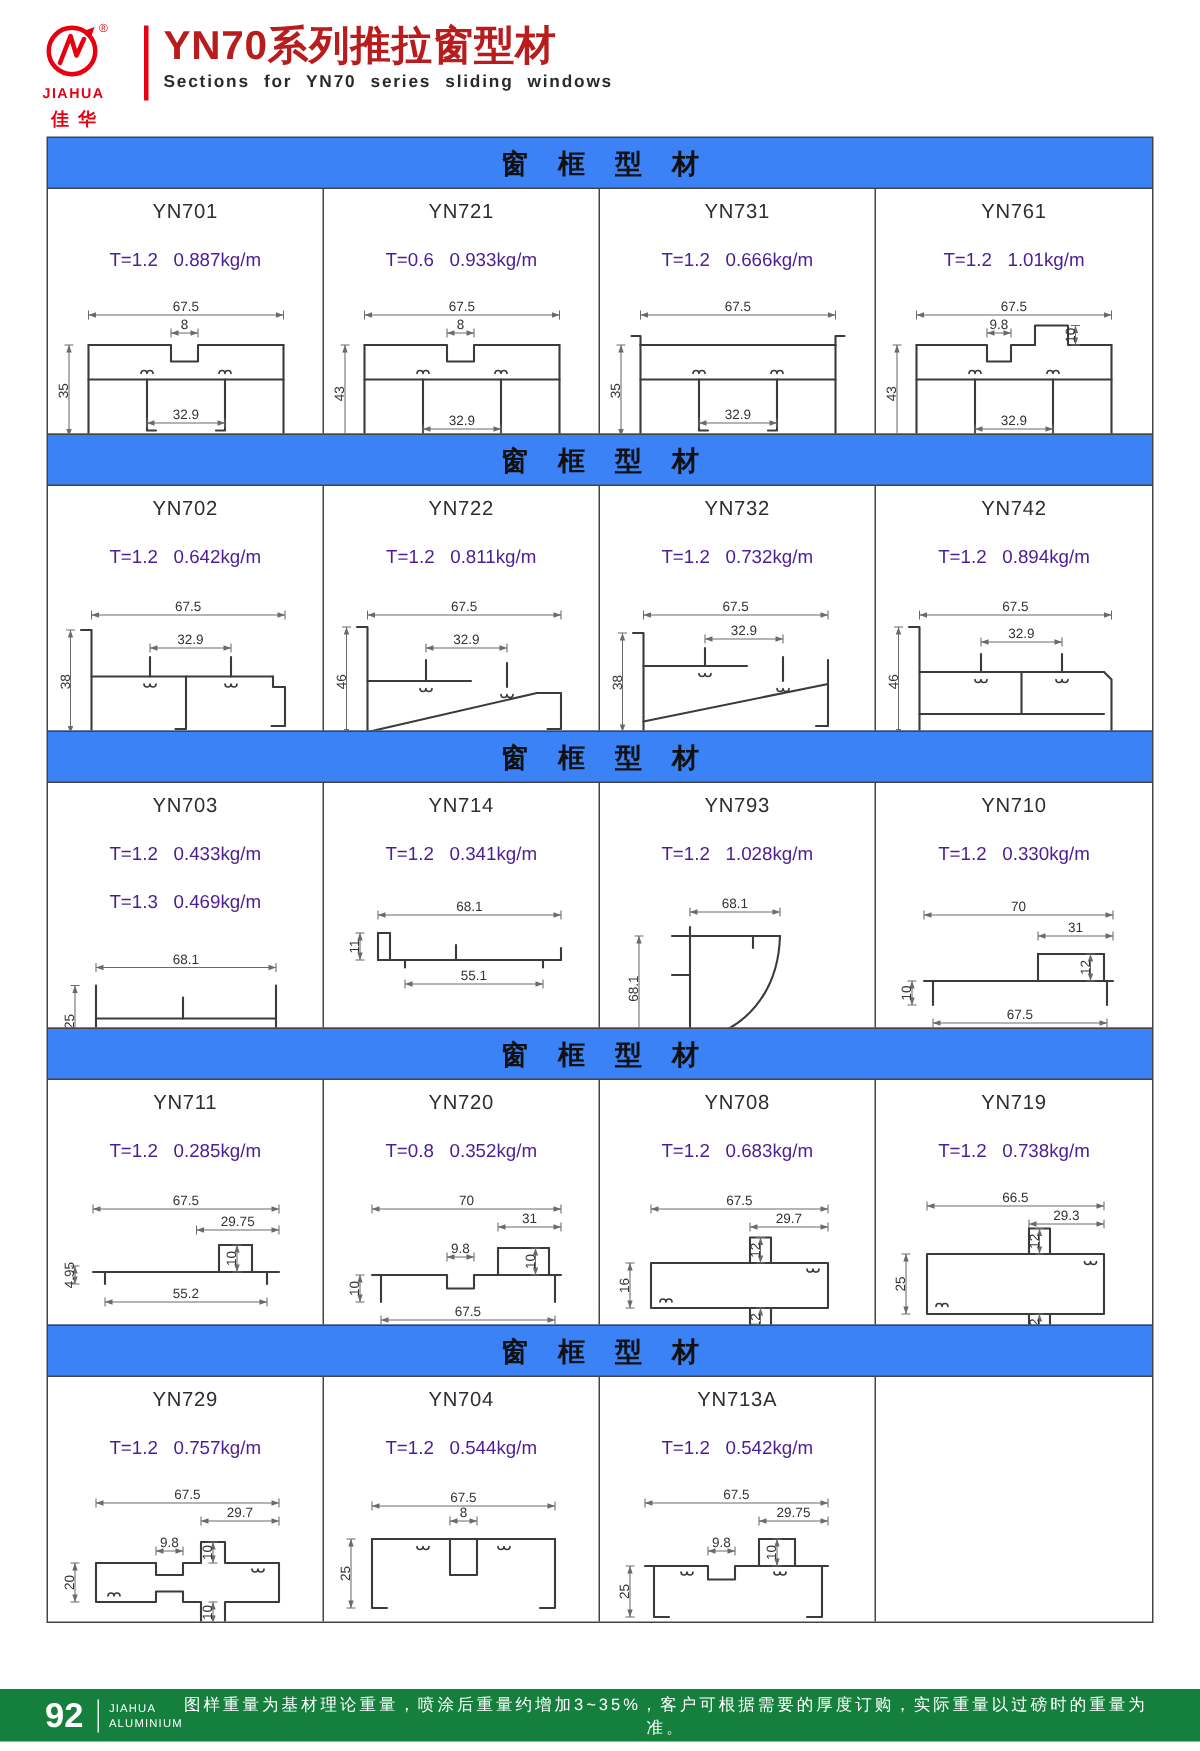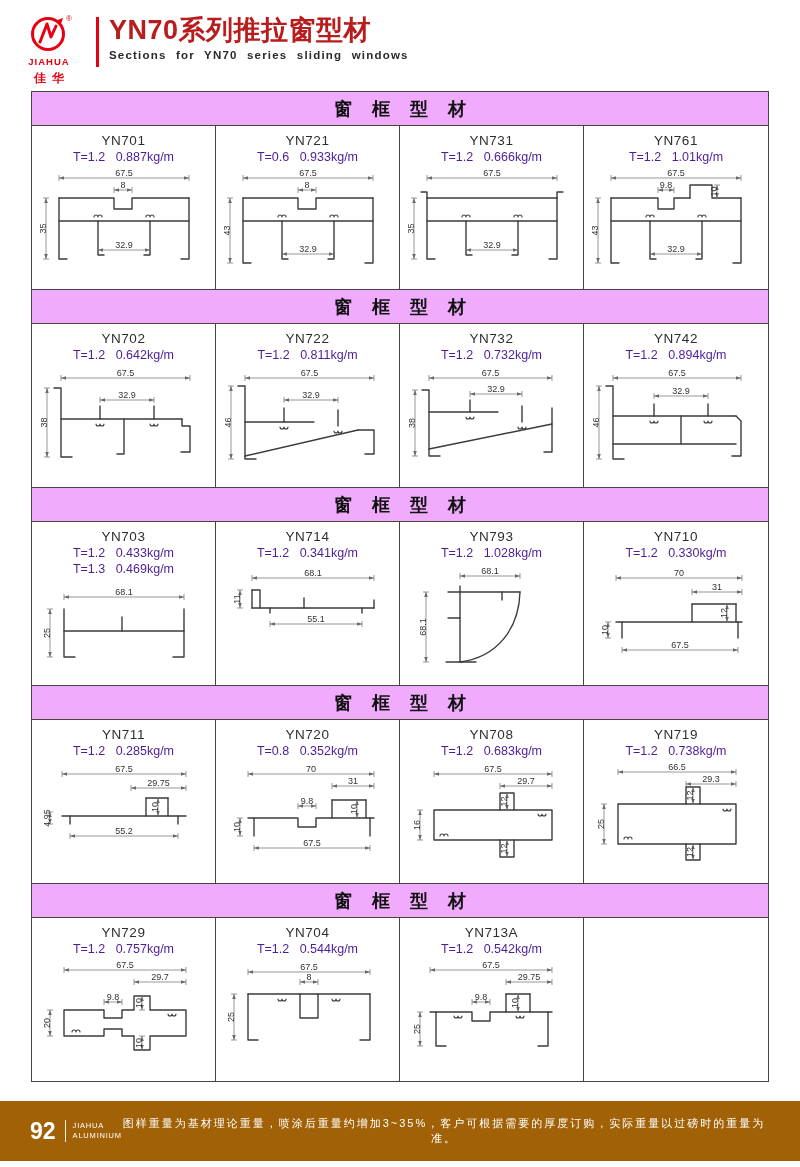--- a/index.html
+++ b/index.html
@@ -14,39 +14,39 @@
   .logo-cn{color:#e60012;font-size:12px;font-weight:bold;letter-spacing:6px;text-indent:6px;margin-top:3px;}
   .company{margin-left:4px;flex:none;}
   .company-name{font-size:38px;font-weight:bold;color:#1c1c1c;letter-spacing:2px;line-height:1.05;}
   .slogan{font-size:9px;color:#4a4a4a;letter-spacing:4px;margin-top:4px;padding-left:3px;}
   .hdivider{width:3px;height:50px;background:#e60012;margin:3px 10px 0 12px;flex:none;}
   .title-cn{font-size:27px;font-weight:bold;color:#b91c1c;letter-spacing:.5px;line-height:1.1;margin-top:2px;}
   .title-en{font-size:11.5px;color:#2a2a2a;font-weight:bold;letter-spacing:1.2px;word-spacing:5px;margin-top:3px;}
 
   
   .table{margin:3px 31px 0;border:1.6px solid #45443e;}
-  section .sec-bar{height:33px;background:#f0abfc;border-top:1.5px solid #45443e;border-bottom:1.5px solid #45443e;
+  section .sec-bar{height:33px;background:#3b82f6;border-top:1.5px solid #45443e;border-bottom:1.5px solid #45443e;
     display:flex;align-items:center;justify-content:center;font-size:18px;font-weight:bold;color:#111;
     letter-spacing:20px;text-indent:20px;}
   section:first-child .sec-bar{border-top:none;}
   .row{display:grid;grid-template-columns:1fr 1fr 1fr 1fr;height:163px;}
   .cell{border-right:1.5px solid #45443e;display:flex;flex-direction:column;align-items:center;
-    padding-top:7px;box-sizing:border-box;overflow:hidden;}
+    padding-top:7px;box-sizing:border-box;overflow:hidden;gap:16px;}
   .cell:last-child{border-right:none;}
   .code{font-size:13.5px;color:#2e2e2e;letter-spacing:.5px;line-height:1.2;}
   .spec{font-size:12.5px;color:#4c1d95;white-space:pre;line-height:1.3;}
   svg.draw{margin-top:1px;flex:none;}
   svg .prof{fill:none;stroke:#3b3b3b;stroke-width:1.4;stroke-linejoin:round;stroke-linecap:round;}
   svg .thin{stroke-width:1.1;}
   svg .dim{fill:none;stroke:#6a6a6a;stroke-width:.7;}
   svg .dimfill{fill:#6a6a6a;stroke:none;}
   svg .dimtxt{font-size:9px;fill:#333;font-family:"Liberation Sans",sans-serif;}
 
   
-  footer{position:absolute;left:0;bottom:6px;width:800px;height:60px;background:#a16207;
+  footer{position:absolute;left:0;bottom:6px;width:800px;height:35px;background:#15803d;
     display:flex;align-items:center;box-sizing:border-box;padding:15px 30px;color:#fff;}
   .pnum{font-size:23px;font-weight:bold;line-height:1;}
   .fdiv{width:1px;height:22px;background:#fff;opacity:.9;margin:0 7px 0 9px;flex:none;}
   .fbrand{font-size:7.5px;letter-spacing:.8px;line-height:1.3;}
   .fnote{flex:1;text-align:center;font-size:11px;letter-spacing:2px;padding-right:4px;}
 </style>
 </head>
 <body>
 
 <div class="page">

